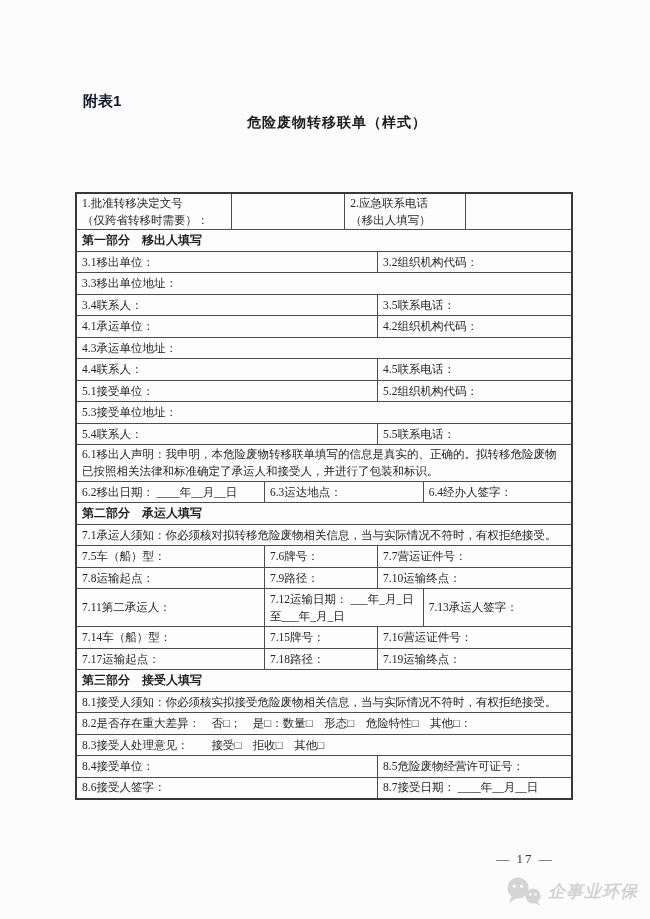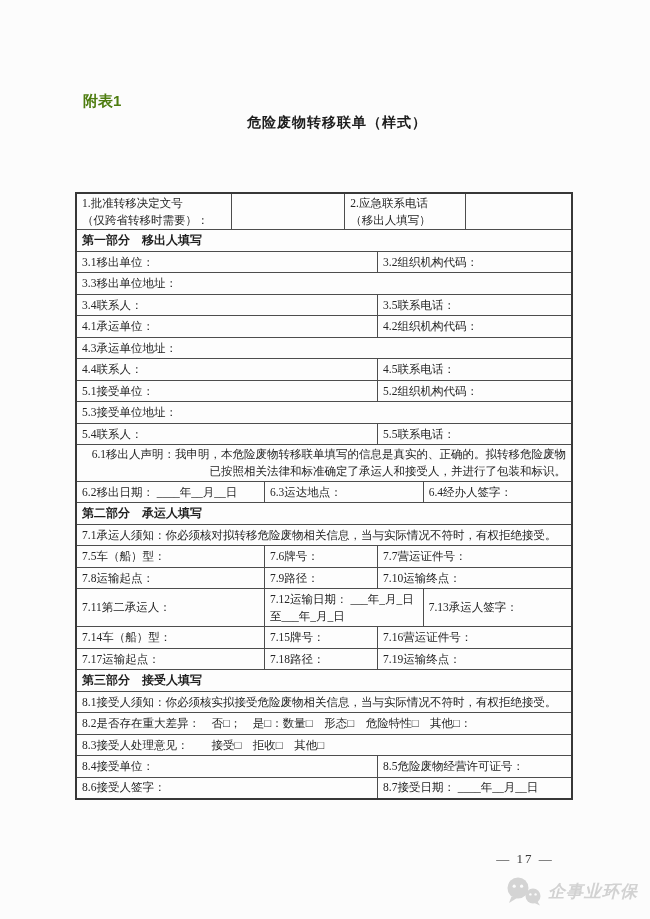--- a/index.html
+++ b/index.html
@@ -9,21 +9,21 @@
     font-family:"Liberation Serif","DejaVu Serif",serif;
     color:#222;
   }
   .page{
     position:relative;width:650px;height:919px;
     background:#fcfcfc;overflow:hidden;
   }
   .attachment{
     position:absolute;left:83px;top:92px;
     font-family:"Liberation Sans","DejaVu Sans",sans-serif;
-    font-weight:bold;font-size:15px;color:#4d7c0f;
+    font-weight:bold;font-size:15px;color:#0f172a;
   }
   .doc-title{
     position:absolute;left:12px;top:114px;width:650px;
     text-align:center;
     font-family:"Liberation Sans","DejaVu Sans",sans-serif;
     font-weight:bold;font-size:14px;letter-spacing:1px;color:#1c1c1c;
   }
   .manifest-no{
     position:absolute;left:348px;top:168px;
     font-family:"Liberation Sans","DejaVu Sans",sans-serif;
@@ -41,21 +41,21 @@
     font-size:11.5px;
     line-height:1.45;
     vertical-align:middle;
     white-space:pre-line;
     overflow:hidden;
     color:#242424;
   }
   tr.std{height:21.5px;margin-left:28px;}
   tr.hd{height:36px;}
   tr.tall{height:38px;}
-  tr.auto{height:36px;text-align:right;}
+  tr.auto{height:36px;}
   tr.section td{
     font-family:"Liberation Sans","DejaVu Sans",sans-serif;
     font-weight:bold;font-size:12px;color:#1d1d1d;
   }
   .page-number{
     position:absolute;left:460px;top:851px;width:130px;
     text-align:center;
     font-size:13px;letter-spacing:2px;color:#3a3a3a;
   }
   .watermark{

